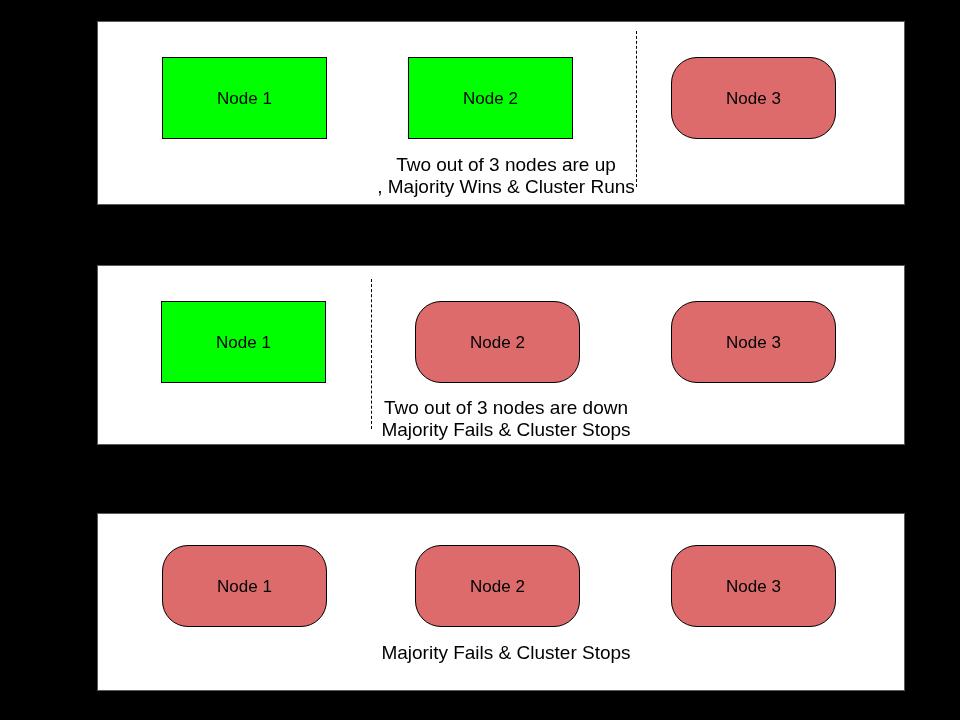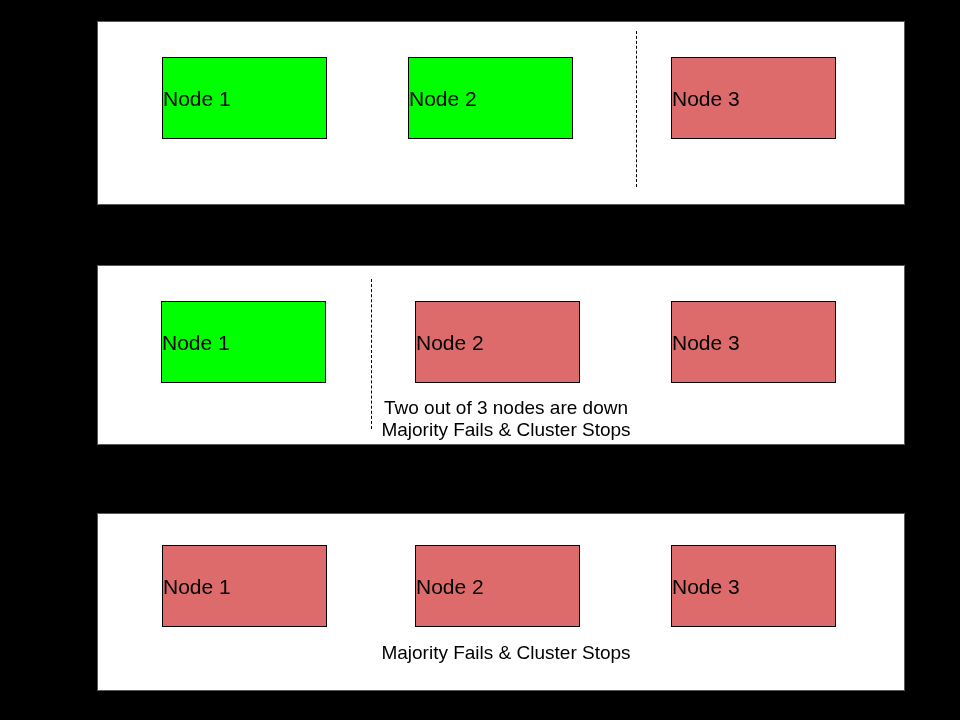--- a/index.html
+++ b/index.html
@@ -28,27 +28,27 @@
   #panel-3 { top: 513px; height: 178px; }
 
   .node {
     position: absolute;
     width: 165px;
     height: 82px;
     box-sizing: border-box;
     border: 1px solid var(--node-border, #000000);
     display: flex;
     align-items: center;
-    justify-content: flex-start;
-    font-size: 21px;
+    justify-content: center;
+    font-size: 17px;
     line-height: 1;
     color: var(--text, #000000);
   }
   .node[data-status="up"]   { background: var(--node-up, #00ff00); }
-  .node[data-status="down"] { background: var(--node-down, #dd6b6b); }
+  .node[data-status="down"] { background: var(--node-down, #dd6b6b); border-radius: 26px; }
 
   #panel-1 .n1 { left: 64px;  top: 35px; }
   #panel-1 .n2 { left: 310px; top: 35px; }
   #panel-1 .n3 { left: 573px; top: 35px; }
 
   #panel-2 .n1 { left: 63px;  top: 35px; }
   #panel-2 .n2 { left: 317px; top: 35px; }
   #panel-2 .n3 { left: 573px; top: 35px; }
 
   #panel-3 .n1 { left: 64px;  top: 31px; }
@@ -84,20 +84,24 @@
   <div class="node n1" data-status="up">
     <span>Node 1</span>
   </div>
   <div class="node n2" data-status="up">
     <span>Node 2</span>
   </div>
   <div class="node n3" data-status="down">
     <span>Node 3</span>
   </div>
   <div class="divider"></div>
+  <div class="caption">
+    <div>Two out of 3 nodes are up</div>
+    <div>, Majority Wins &amp; Cluster Runs</div>
+  </div>
 </section>
 
 <section class="panel" id="panel-2">
   <div class="node n1" data-status="up">
     <span>Node 1</span>
   </div>
   <div class="node n2" data-status="down">
     <span>Node 2</span>
   </div>
   <div class="node n3" data-status="down">

